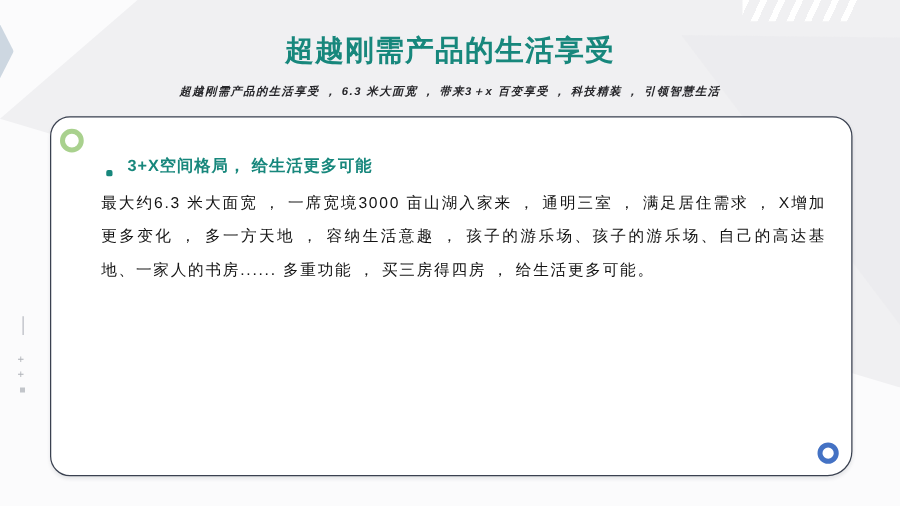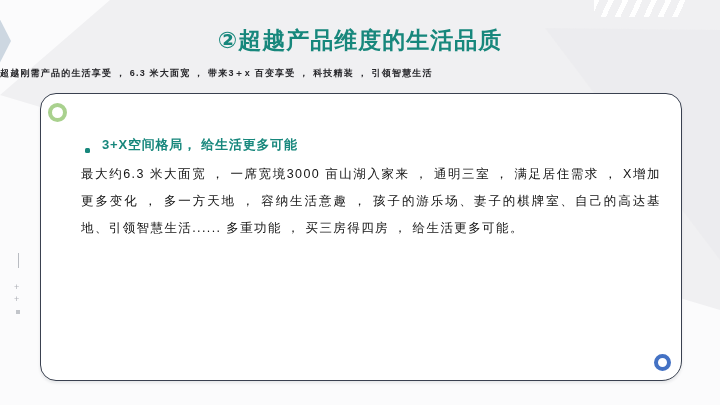--- a/index.html
+++ b/index.html
@@ -25,33 +25,33 @@
   
   .chevron-left{
     position:absolute;left:-15px;top:18px;width:26px;height:46px;background:#cdd7e1;
     clip-path:polygon(0 0,55% 0,100% 50%,55% 100%,0 100%);
   }
   .title{
     position:absolute;top:25px;left:0;width:100%;text-align:center;
     font-size:23px;font-weight:bold;color:#17877C;letter-spacing:1px;
   }
   .subtitle{
-    position:absolute;top:67px;left:0;width:100%;
-    font-size:9px;font-weight:bold;color:#26262a;letter-spacing:1.2px;
+    position:absolute;top:67px;left:0;width:100%;text-align:center;
+    font-size:9px;font-weight:bold;color:#26262a;letter-spacing:1.2px;font-style:italic;
   }
   .card{
     position:absolute;left:40px;top:93px;width:640px;height:286px;
     background:#ffffff;border:1.5px solid #3a4150;border-radius:16px 16px 20px 16px;
     box-shadow:0 2px 3px rgba(40,45,60,.10);
   }
   .ring{position:absolute;border-radius:50%;background:transparent;}
   .ring-green{left:7px;top:9px;width:11px;height:11px;border:4px solid #A9D18E;}
   .ring-blue{left:613px;top:260px;width:9px;height:9px;border:4.5px solid #4472C4;}
   .card-content{position:absolute;left:40px;right:20px;top:26px;}
-  .section-head{display:flex;align-items:flex-end;padding-left:4px;margin:16px 0 8px 0;}
+  .section-head{display:flex;align-items:flex-end;padding-left:4px;margin:4px 0 8px 0;}
   .bullet-dot{flex:0 0 auto;width:5px;height:5px;margin:6px 12px 0 0;background:#17877C;border-radius:1.5px;}
   .head-text{font-size:13px;font-weight:bold;color:#17877C;letter-spacing:.8px;line-height:17px;}
   .head-red{color:#EE1111;}
   .section-body{
     margin:0 0 21px 0;font-size:12.5px;line-height:27px;letter-spacing:1.4px;
     color:#141414;text-align:justify;white-space:pre-wrap;
   }
   
   .mark{position:absolute;color:#b0b3b9;}
   .mark-line{left:18px;top:253px;width:1px;height:15px;background:#b9bcc2;}
@@ -63,39 +63,39 @@
 </head>
 <body>
 
 <div class="stage">
 
   <div class="bg-gray"></div>
   <div class="bg-gray-deep"></div>
   <div class="bg-stripes"></div>
   <div class="chevron-left"></div>
 
-  <div class="title">②超越产品维度的生活品质</div>
+  <div class="title">超越刚需产品的生活享受</div>
   <div class="subtitle">超越刚需产品的生活享受 ， 6.3 米大面宽 ， 带来3＋x 百变享受 ， 科技精装 ， 引领智慧生活</div>
 
   <div class="mark mark-line"></div>
   <div class="mark mark-plus mark-plus-1">+</div>
   <div class="mark mark-plus mark-plus-2">+</div>
   <div class="mark mark-square"></div>
 
   <div class="card">
     <div class="ring ring-green"></div>
     <div class="ring ring-blue"></div>
 
     <div class="card-content">
 
       <div class="section">
         <div class="section-head">
           <span class="bullet-dot"></span>
           <span class="head-text"><span>3+X空间格局， 给生活更多可能</span><span class="head-red"></span></span>
         </div>
-        <p class="section-body">最大约6.3 米大面宽 ， 一席宽境3000 亩山湖入家来 ， 通明三室 ， 满足居住需求 ， X增加更多变化 ， 多一方天地 ， 容纳生活意趣 ， 孩子的游乐场、妻子的棋牌室、自己的高达基地、引领智慧生活...... 多重功能 ， 买三房得四房 ， 给生活更多可能。</p>
+        <p class="section-body">最大约6.3 米大面宽 ， 一席宽境3000 亩山湖入家来 ， 通明三室 ， 满足居住需求 ， X增加更多变化 ， 多一方天地 ， 容纳生活意趣 ， 孩子的游乐场、孩子的游乐场、自己的高达基地、一家人的书房...... 多重功能 ， 买三房得四房 ， 给生活更多可能。</p>
       </div>
 
 
     </div>
   </div>
 
 </div>
 
 </body></html>

